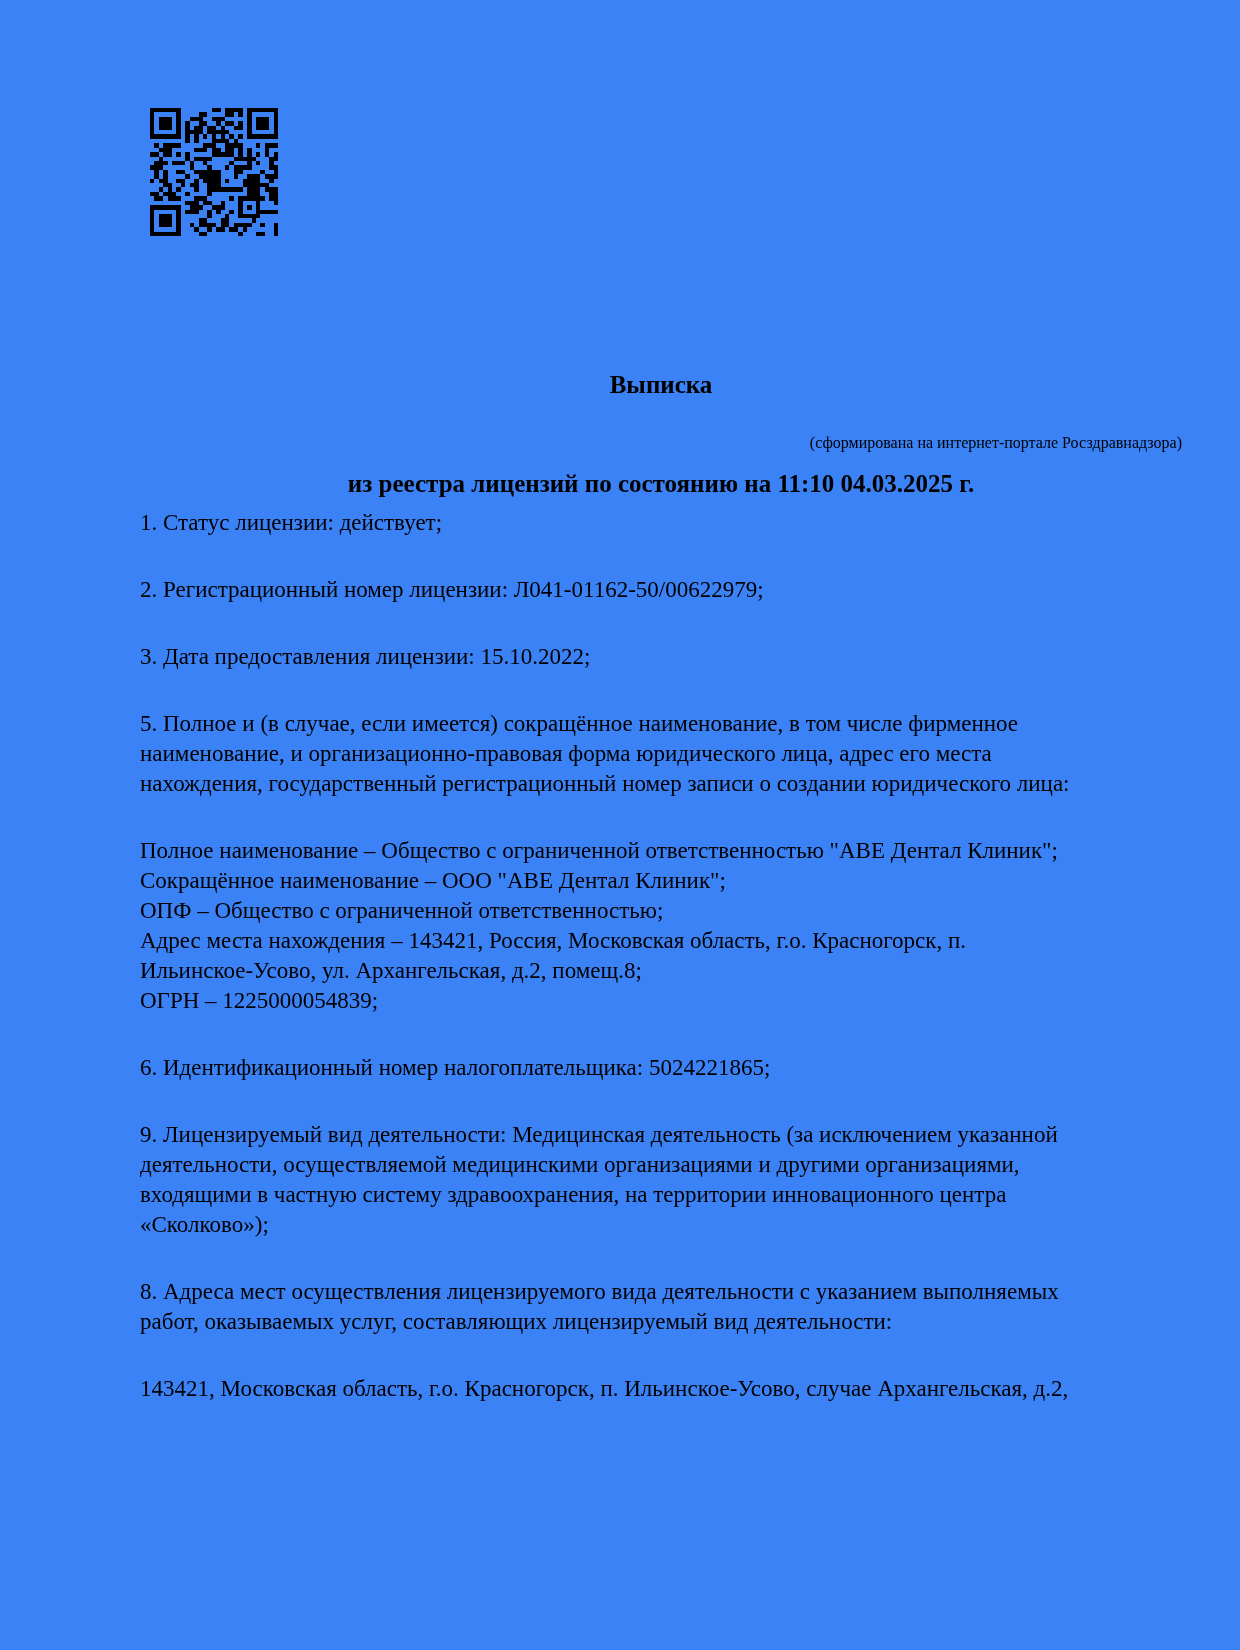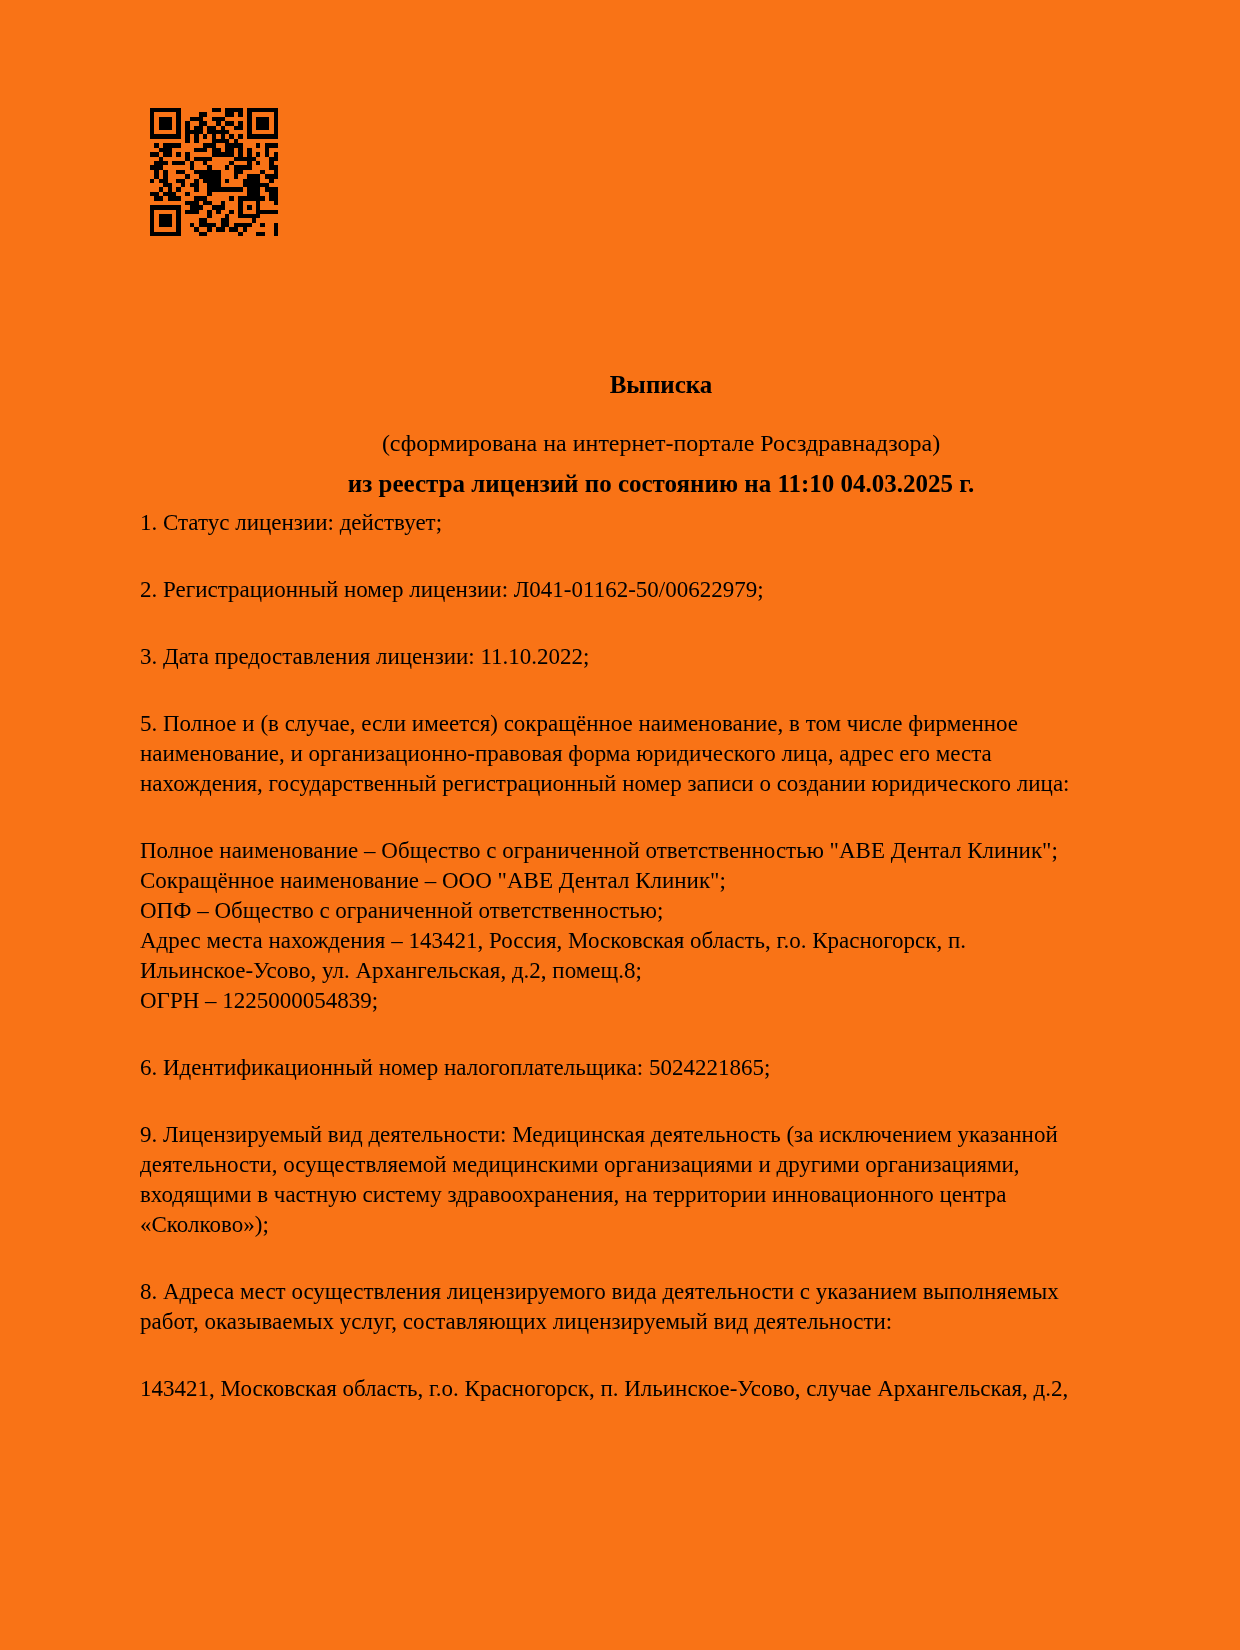--- a/index.html
+++ b/index.html
@@ -4,21 +4,21 @@
 <style>
   html, body {
     margin: 0;
     padding: 0;
     background: #ffffff;
   }
   .page {
     position: relative;
     width: 1240px;
     height: 1650px;
-    background: #f97316;
+    background: #3b82f6;
     color: #000000;
     font-family: "Liberation Serif", "DejaVu Serif", serif;
     overflow: hidden;
   }
   .qr {
     position: absolute;
     left: 150px;
     top: 108px;
     width: 128px;
     height: 128px;
@@ -32,22 +32,22 @@
     font-weight: bold;
     font-size: 25px;
     line-height: 33px;
     white-space: pre-line;
   }
   .subtitle {
     position: absolute;
     left: 140px;
     top: 430px;
     width: 1042px;
-    text-align: center;
-    font-size: 24px;
+    text-align: right;
+    font-size: 16px;
     line-height: 26px;
   }
   .doc-body {
     position: absolute;
     left: 140px;
     top: 508px;
     width: 1042px;
     font-size: 23px;
     line-height: 30px;
   }
@@ -482,21 +482,21 @@
     <span>Выписка</span>
     <br>
     <span>из реестра лицензий по состоянию на 11:10 04.03.2025 г.</span>
   </div>
 
   <div class="subtitle">(сформирована на интернет-портале Росздравнадзора)</div>
 
   <div class="doc-body" id="doc-body">
       <p class="para">1. Статус лицензии: действует;</p>
       <p class="para">2. Регистрационный номер лицензии: Л041-01162-50/00622979;</p>
-      <p class="para">3. Дата предоставления лицензии: 11.10.2022;</p>
+      <p class="para">3. Дата предоставления лицензии: 15.10.2022;</p>
       <p class="para">5. Полное и (в случае, если имеется) сокращённое наименование, в том числе фирменное
 наименование, и организационно-правовая форма юридического лица, адрес его места
 нахождения, государственный регистрационный номер записи о создании юридического лица:</p>
       <p class="para">Полное наименование – Общество с ограниченной ответственностью "АВЕ Дентал Клиник";
 Сокращённое наименование – ООО "АВЕ Дентал Клиник";
 ОПФ – Общество с ограниченной ответственностью;
 Адрес места нахождения – 143421, Россия, Московская область, г.о. Красногорск, п.
 Ильинское-Усово, ул. Архангельская, д.2, помещ.8;
 ОГРН – 1225000054839;</p>
       <p class="para">6. Идентификационный номер налогоплательщика: 5024221865;</p>

